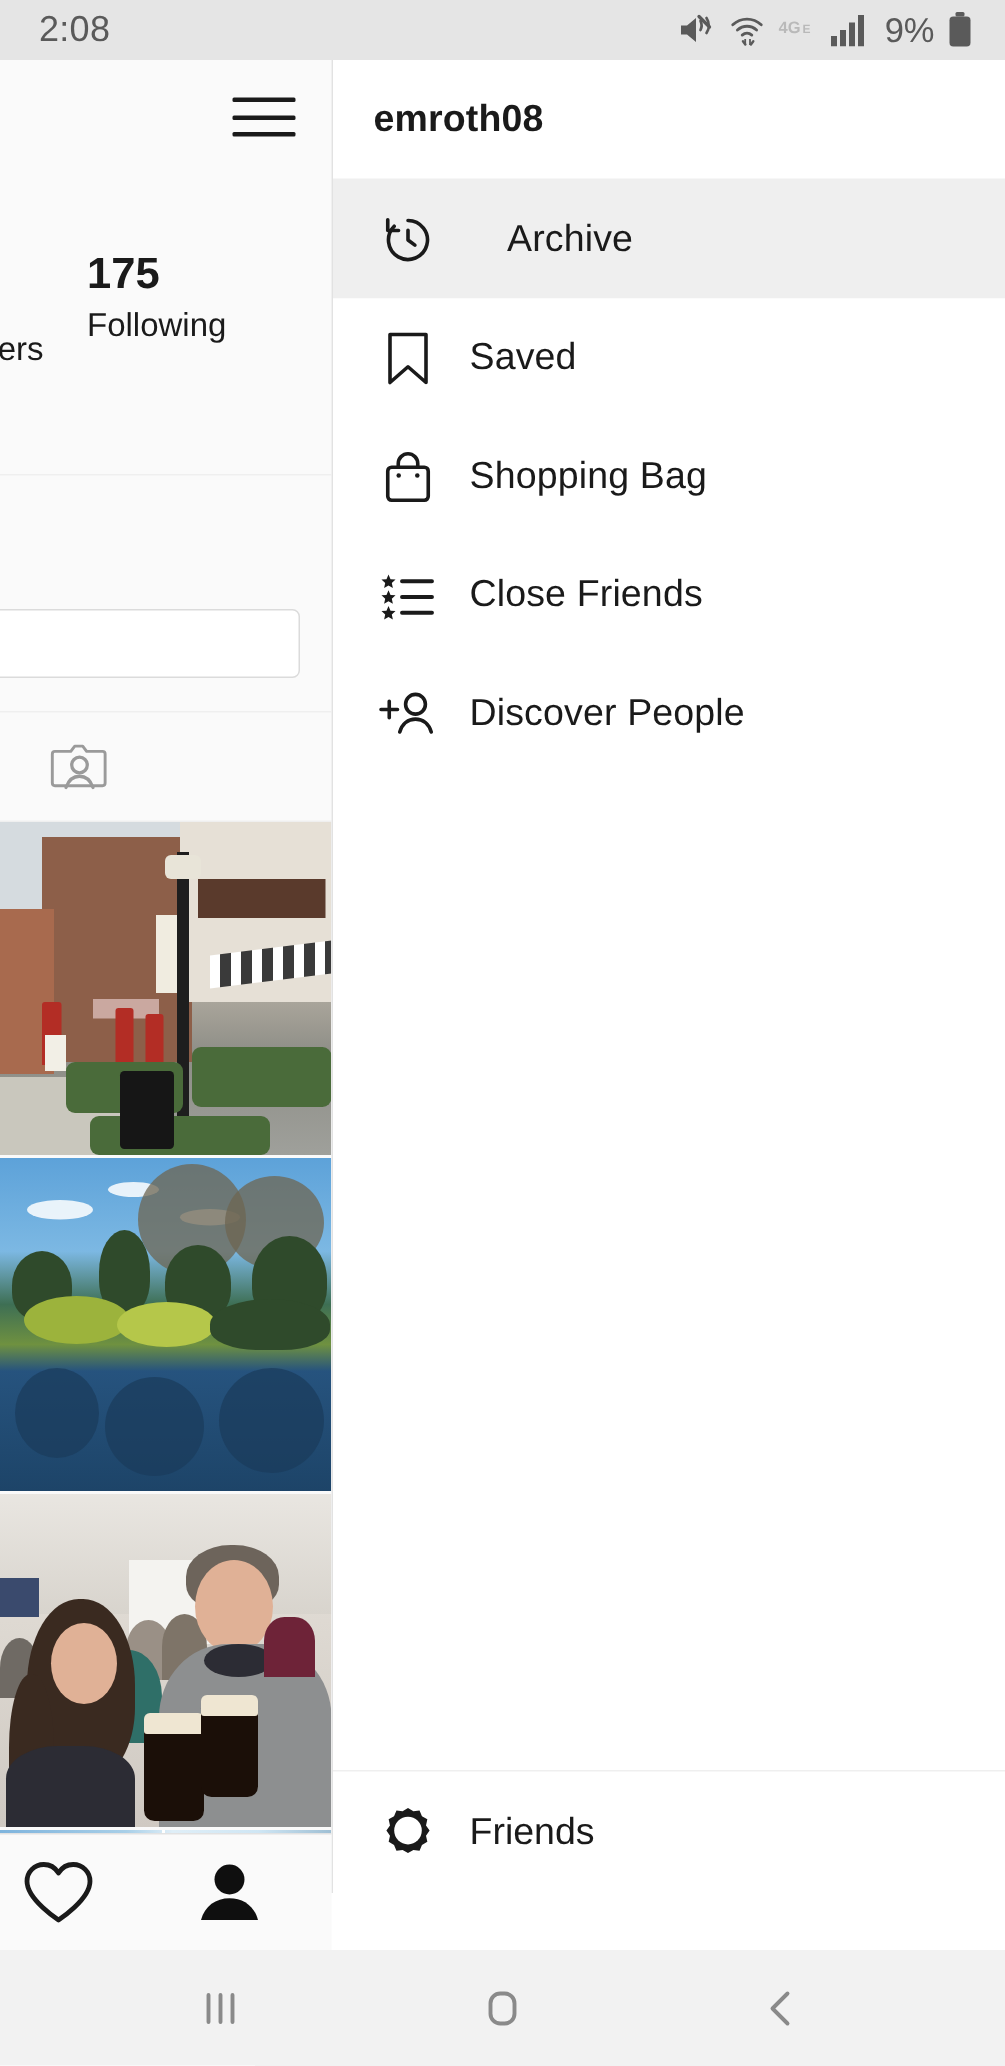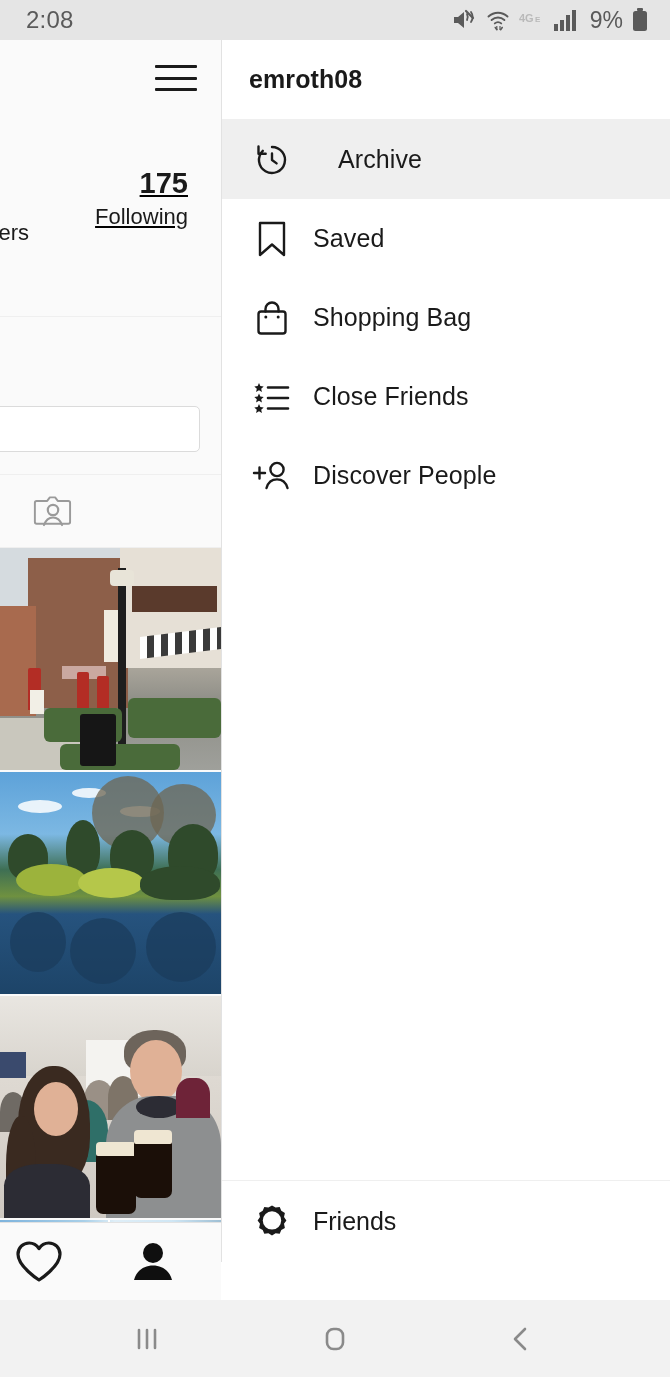--- a/index.html
+++ b/index.html
@@ -32,21 +32,21 @@
   #profile-header{
     position:absolute; top:0; left:0; width:221px; height:277px;
     background:#fafafa; border-bottom:1px solid #efefef;
   }
   #hamburger-button{
     position:absolute; top:22px; left:155px; width:42px; height:32px;
     display:flex; flex-direction:column; justify-content:space-between;
     padding:3px 0;
   }
   #hamburger-button i{ display:block; height:3px; background:#1a1a1a; border-radius:1px;}
-  .stat-block{ position:absolute; text-align:right;text-decoration:underline; }
+  .stat-block{ position:absolute; text-align:left; }
   #stat-following{ top:128px; left:58px; width:130px; }
   .stat-num{ font-size:29px; font-weight:bold; color:#1a1a1a; line-height:1.05; }
   .stat-lab{ font-size:22px; color:#1a1a1a; margin-top:6px; }
   #stat-followers-clip{
     position:absolute; top:180px; left:-46px; width:75px;
     font-size:22px; color:#1a1a1a; text-align:right;
   }
   #edit-profile-button{
     position:absolute; top:366px; left:-70px; width:270px; height:46px;
     border:1px solid #dbdbdb; border-radius:5px; background:#ffffff;

